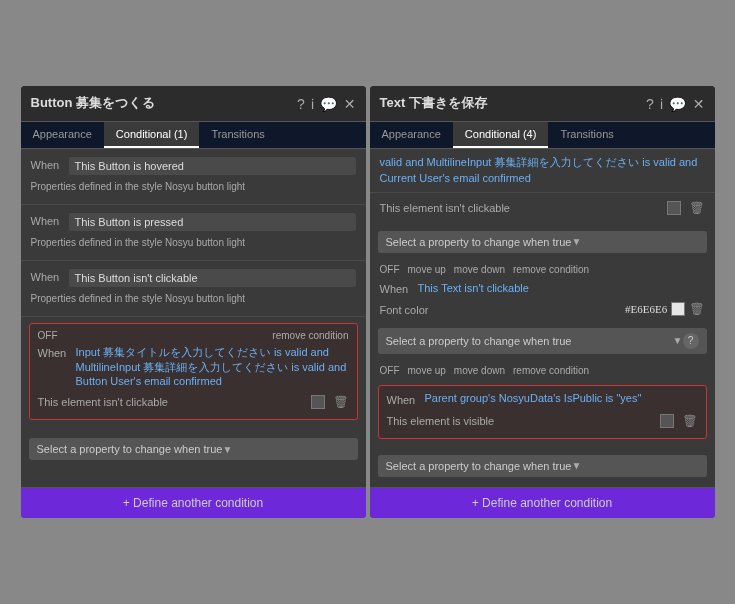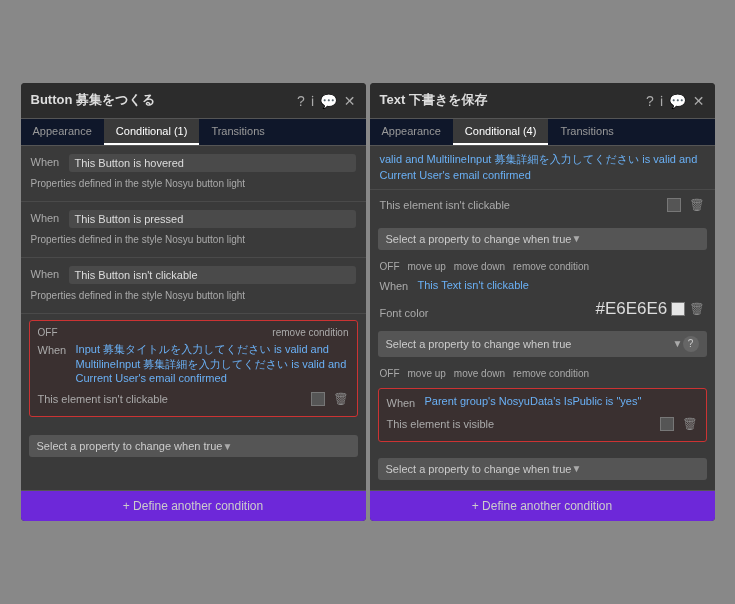--- a/index.html
+++ b/index.html
@@ -199,21 +199,22 @@
       color: #aaa;
       font-size: 11px;
     }
     .color-value {
       display: flex;
       align-items: center;
       gap: 4px;
     }
     .color-hex {
       color: #ddd;
-      font-size: 17px;
+      font-size: 11px;
+      font-family: Liberation Serif, serif;
     }
     .color-swatch {
       width: 14px;
       height: 14px;
       background: #e6e6e6;
       border: 1px solid #777;
       display: inline-block;
     }
     .off-move-row {
       display: flex;
@@ -291,21 +292,21 @@
         <div class="properties-text">Properties defined in the style Nosyu button light</div>
       </div>
 
       <div class="condition-block-highlighted">
         <div class="off-row">
           <span class="off-label">OFF</span>
           <span class="remove-condition">remove condition</span>
         </div>
         <div class="when-row">
           <span class="when-label">When</span>
-          <span class="when-value-blue">Input 募集タイトルを入力してください is valid and MultilineInput 募集詳細を入力してください is valid and Current User's email confirmed</span>
+          <span class="when-value-blue">Input 募集タイトルを入力してください is valid and MultilineInput 募集詳細を入力してください is valid and Button User's email confirmed</span>
         </div>
         <div class="clickable-row">
           <span class="clickable-text">This element isn't clickable</span>
           <div style="display:flex;align-items:center;gap:4px;">
             <span class="checkbox-icon"></span>
             <span class="trash-icon">🗑</span>
           </div>
         </div>
       </div>
 

